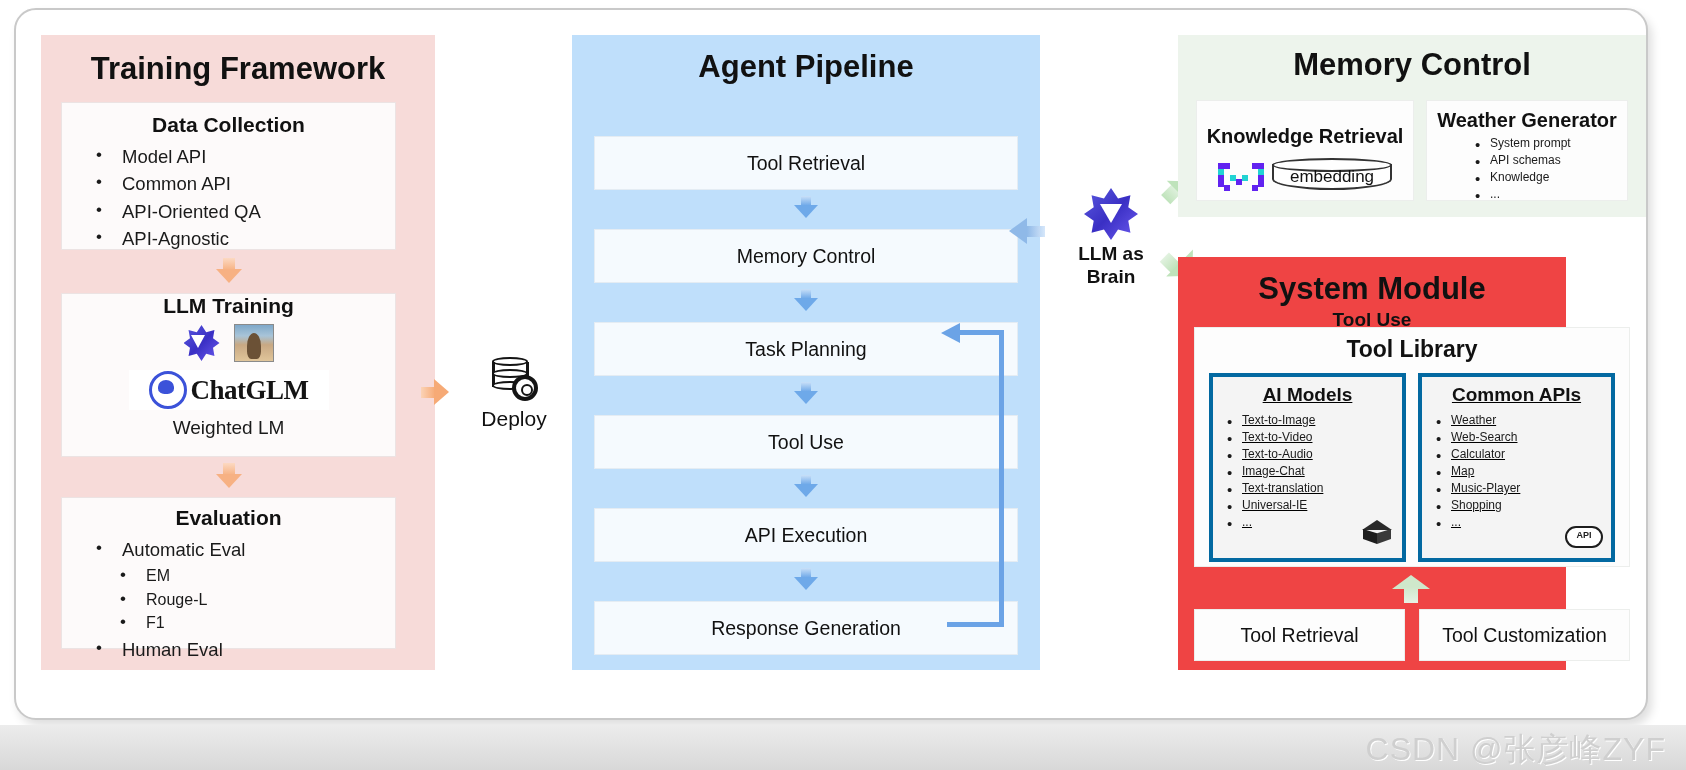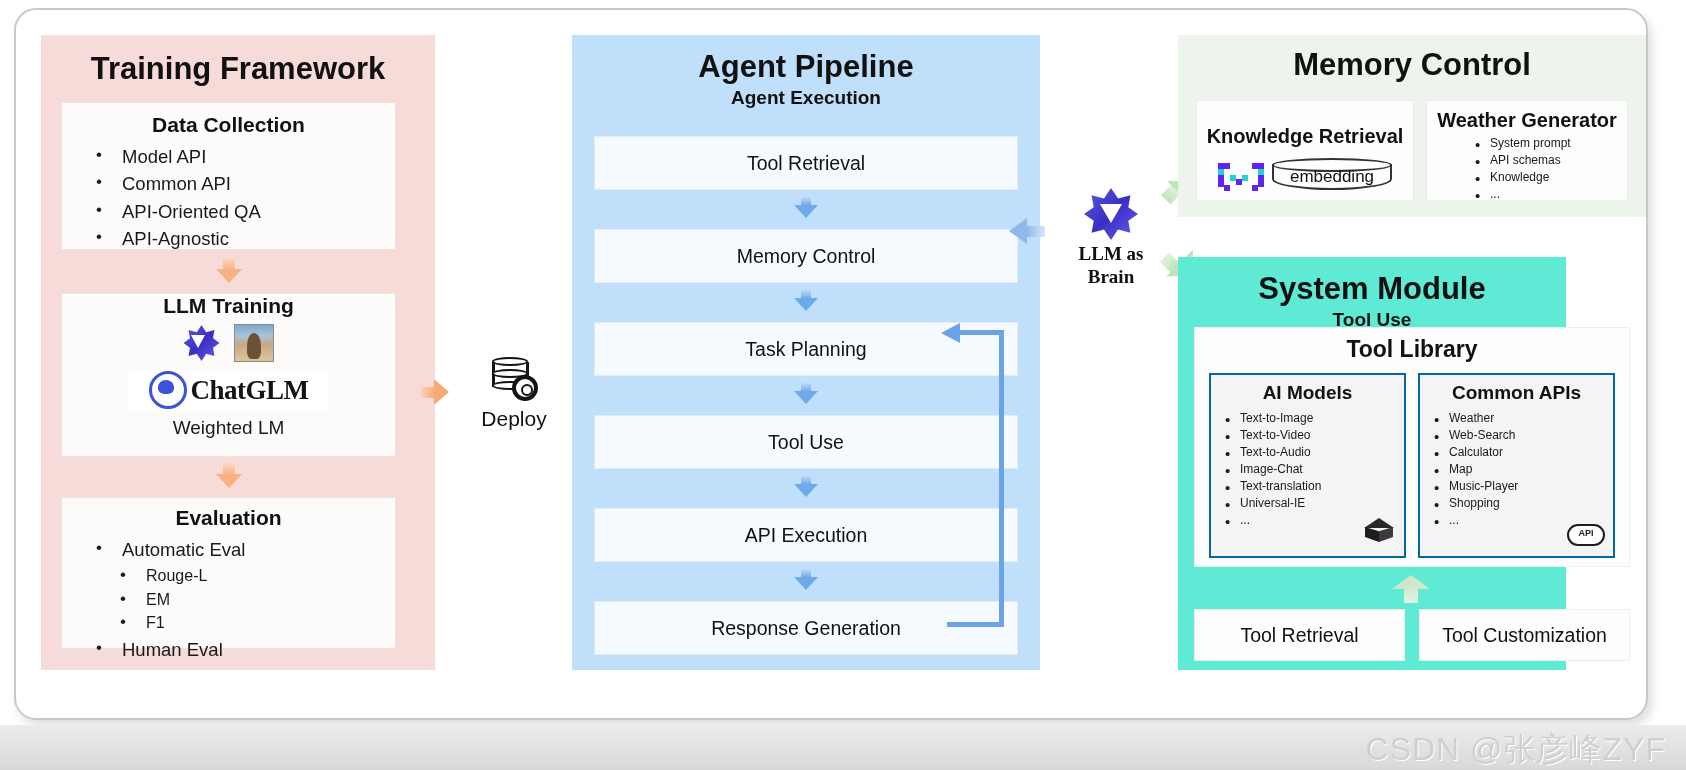--- a/index.html
+++ b/index.html
@@ -62,21 +62,21 @@
     background: #bfdffb;
   }
   .col-memory {
     left: 1178px; top: 35px;
     width: 468px; height: 182px;
     background: #edf4ec;
   }
   .col-system {
     left: 1178px; top: 257px;
     width: 388px; height: 413px;
-    background: #5eead4;
+    background: #ef4444;
   }
 
   .col-title {
     text-align: center;
     font-weight: bold;
     color: #111;
   }
   .col-training .col-title { font-size: 31px; padding-top: 16px; }
   .col-pipeline .col-title { font-size: 31px; padding-top: 14px; }
   .col-memory  .col-title { font-size: 31px; padding-top: 12px; }
@@ -366,21 +366,20 @@
   #dep-right { left: 118px; }
   #dep-right .stem { left: 0; background: linear-gradient(90deg,#cfe3fa,#79addf); }
   #dep-right .tip  { left: 13px; border-left: 15px solid #7aaee0; }
 
   
   .brain {
     position: absolute;
     left: 1055px; top: 188px;
     width: 112px; height: 108px;
     text-align: center;
-    font-family: Liberation Serif, serif;
   }
   .brain-label {
     font-size: 19px;
     font-weight: bold;
     line-height: 1.2;
     color: #111;
     margin-top: 3px;
   }
   .zhipu-big {
     width: 54px; height: 52px;
@@ -504,24 +503,25 @@
     color: #111; padding-top: 8px;
   }
   .tl-grid {
     display: flex;
     gap: 12px;
     padding: 10px 14px 0 14px;
   }
   .tl-box {
     flex: 1;
     background: #f4f4f4;
-    border: 2px solid #0369a1;
+    border: 4px solid #0369a1;
     min-height: 175px;
     position: relative;
     padding-bottom: 6px;
+    text-decoration: underline;
   }
   .tl-box h4 {
     margin: 7px 0 2px 0;
     text-align: center;
     font-size: 19px;
     font-weight: bold;
     color: #111;
   }
   .cube-icon {
     position: absolute;
@@ -648,22 +648,22 @@
     </div>
 
     <div class="od" id="od2"></div>
 
     <div class="card" id="card-eval">
       <div class="card-h" style="padding-top:8px">Evaluation</div>
       <ul class="bul">
         <li>Automatic Eval</li>
       </ul>
       <ul class="bul sub">
+        <li>EM</li>
         <li>Rouge-L</li>
-        <li>EM</li>
         <li>F1</li>
       </ul>
       <ul class="bul" style="margin-top:2px">
         <li>Human Eval</li>
       </ul>
     </div>
   </div>
 
   <div class="deploy">
     <div class="arrow-side" id="dep-left">
@@ -680,21 +680,20 @@
     </div>
     <div class="deploy-label">Deploy</div>
     <div class="arrow-side" id="dep-right">
       <div class="stem"></div>
         <div class="tip"></div>
     </div>
   </div>
 
   <div class="col col-pipeline">
     <div class="col-title">Agent Pipeline</div>
-    <div class="col-sub">Agent Execution</div>
 
     <div class="pstep" style="top:101px">Tool Retrieval</div>
     <div class="bd" style="top:161px"></div>
     <div class="pstep" style="top:194px">Memory Control</div>
     <div class="bd" style="top:254px"></div>
     <div class="pstep" style="top:287px">Task Planning</div>
     <div class="bd" style="top:347px"></div>
     <div class="pstep" style="top:380px">Tool Use</div>
     <div class="bd" style="top:440px"></div>
     <div class="pstep" style="top:473px">API Execution</div>

